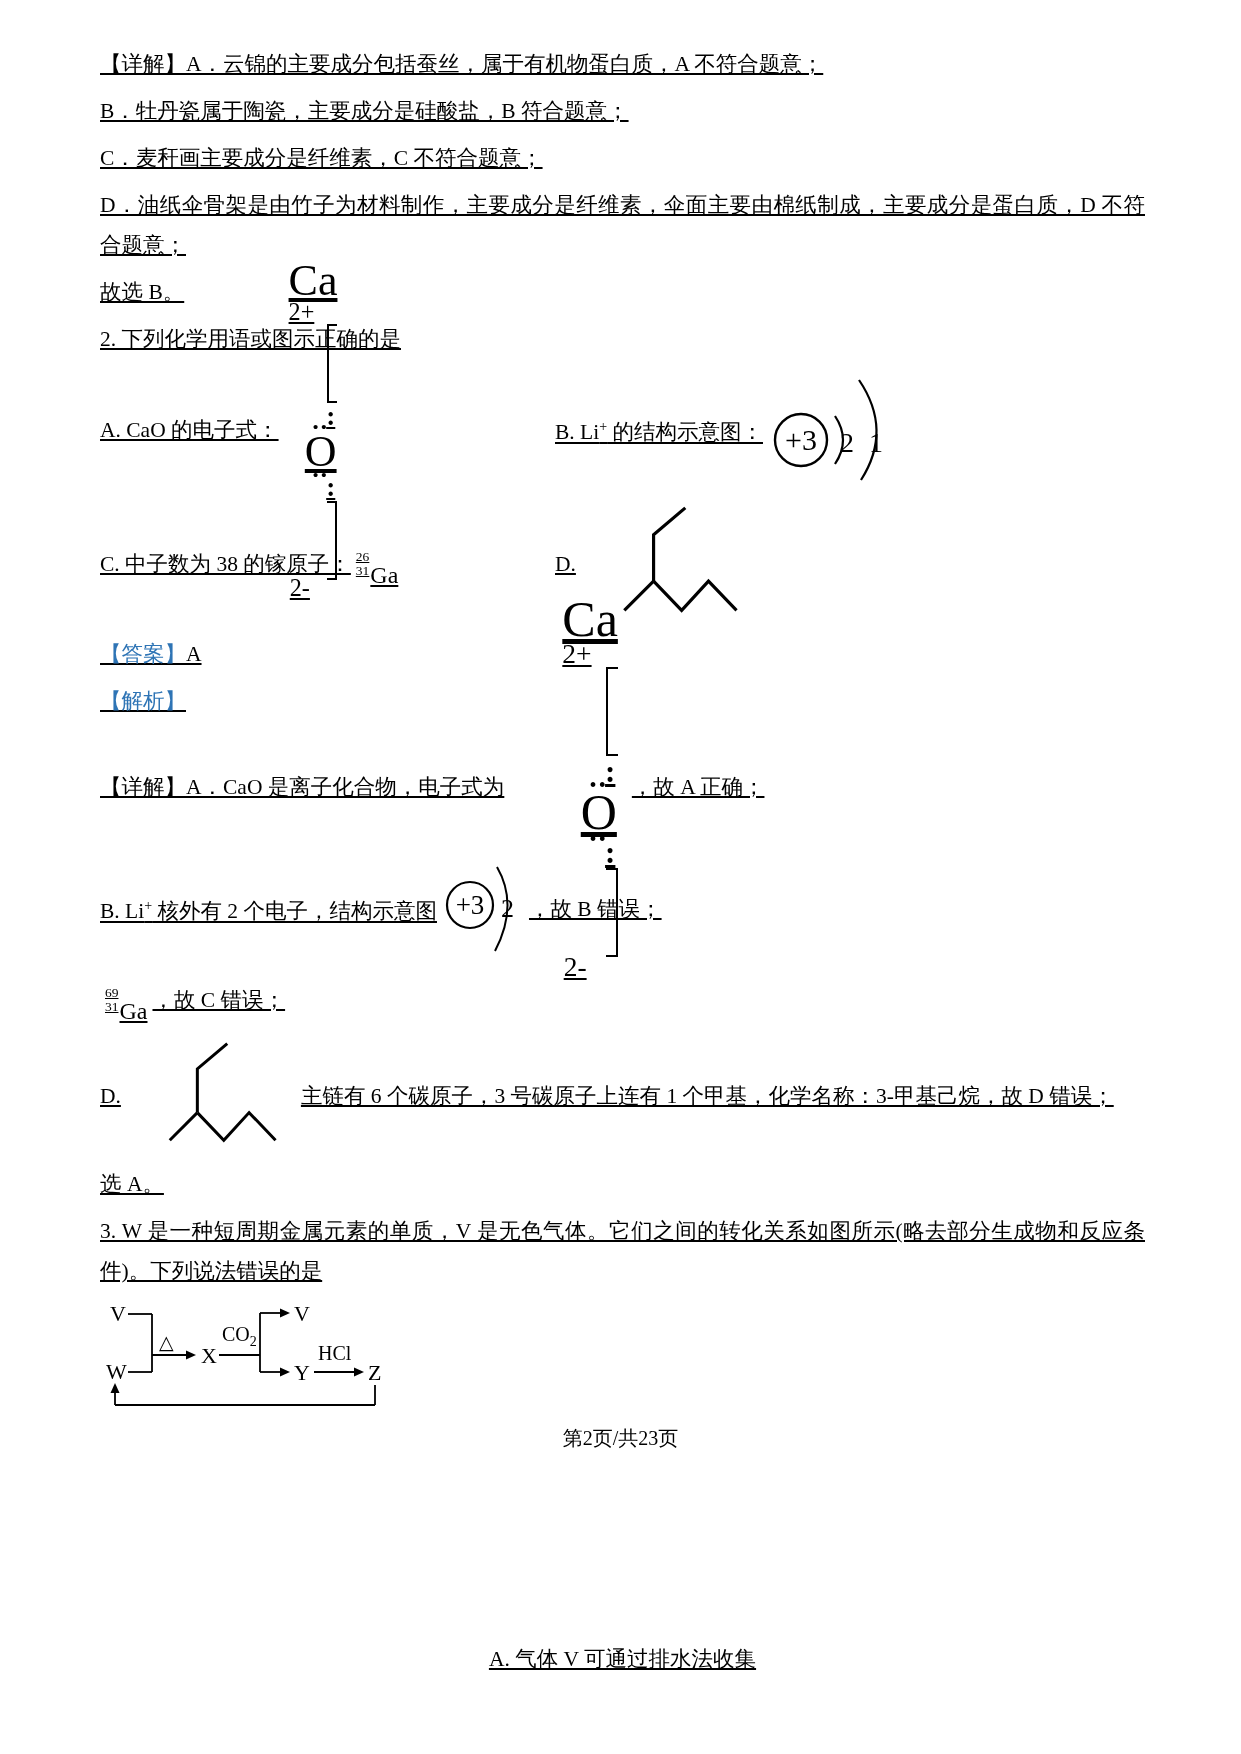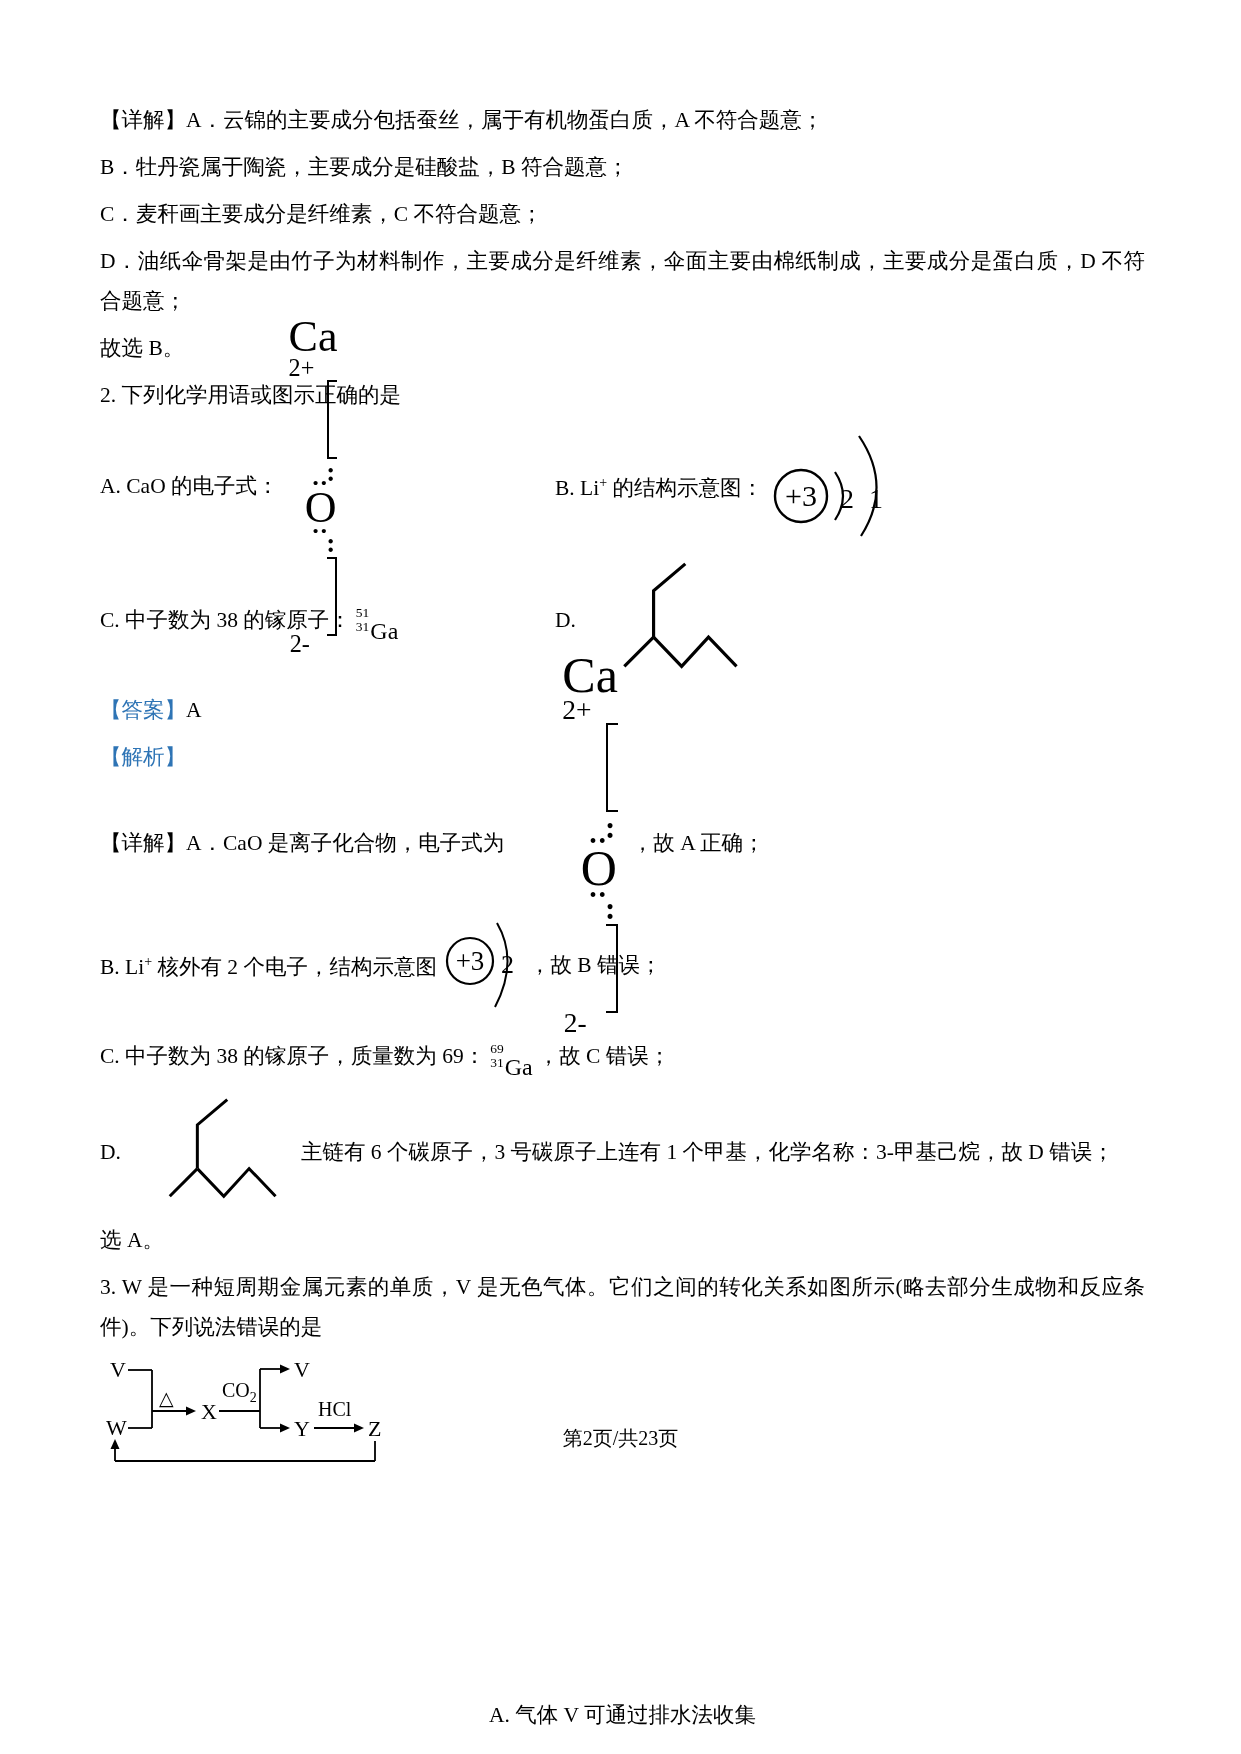--- a/index.html
+++ b/index.html
@@ -1,20 +1,20 @@
 <!DOCTYPE html>
 <html><head>
 <meta charset="utf-8">
 <style>
   html,body{margin:0;padding:0;}
   body{
     width:1241px;height:1754px;background:#ffffff;overflow:hidden;
     font-family:"Liberation Serif","DejaVu Serif",serif;color:#000;
   }
-  .page{box-sizing:border-box;width:1241px;height:1754px;padding:100px 96px 0 100px;position:relative;}
+  .page{box-sizing:border-box;width:1241px;height:1754px;padding:44px 96px 0 100px;position:relative;text-decoration:underline;}
   .para{font-size:21.5px;line-height:40px;margin:0 0 7px;text-align:justify;}
   .row{display:flex;align-items:center;margin:0 0 7px;}
   .cellL{flex:0 0 455px;display:flex;align-items:center;}
   .cellR{flex:1;display:flex;align-items:center;}
   .txt{font-size:21.5px;line-height:40px;white-space:nowrap;}
   .blue{color:#2E74B5;}
   sup{font-size:14px;}
   
   .ef{display:inline-flex;align-items:flex-end;margin:0 10px;flex-direction:column;}
   .ef .ca{font-size:1em;line-height:1;}
@@ -77,21 +77,21 @@
         <text x="98" y="78" font-size="28">1</text>
       </svg>
     </div>
   </div>
 
   <div class="row" style="height:126px;">
     <div class="cellL">
       <span class="txt">C. 中子数为 38 的镓原子：</span>
       <span class="iso">
         <span class="iso-nums">
-            <span>51</span>
+            <span>26</span>
             <span>31</span>
           </span>
         <span class="iso-sym">Ga</span>
       </span>
     </div>
     <div class="cellR">
       <span class="txt">D.</span>
 
       <svg width="162" height="122" viewBox="0 0 130 100" style="margin:0 10px;">
         <path d="M80,4 L54,26 L54,64" fill="none" stroke="#000" stroke-width="2.6"></path>
@@ -124,21 +124,20 @@
     <svg width="80" height="100" viewBox="0 0 80 100" style="margin:0 6px;">
       <circle cx="27" cy="46" r="23" fill="none" stroke="#000" stroke-width="2.2"></circle>
       <text x="27" y="55" font-size="27" text-anchor="middle">+3</text>
       <path d="M54,8 Q76,46 52,92" fill="none" stroke="#000" stroke-width="2"></path>
       <text x="58" y="58" font-size="26">2</text>
     </svg>
     <span class="txt">，故 B 错误；</span>
   </div>
 
   <div class="row" style="height:56px;">
-    <span class="txt">C. 中子数为 38 的镓原子，质量数为 69：</span>
     <span class="iso">
       <span class="iso-nums">
           <span>69</span>
           <span>31</span>
         </span>
       <span class="iso-sym">Ga</span>
     </span>
     <span class="txt">，故 C 错误；</span>
   </div>
 

